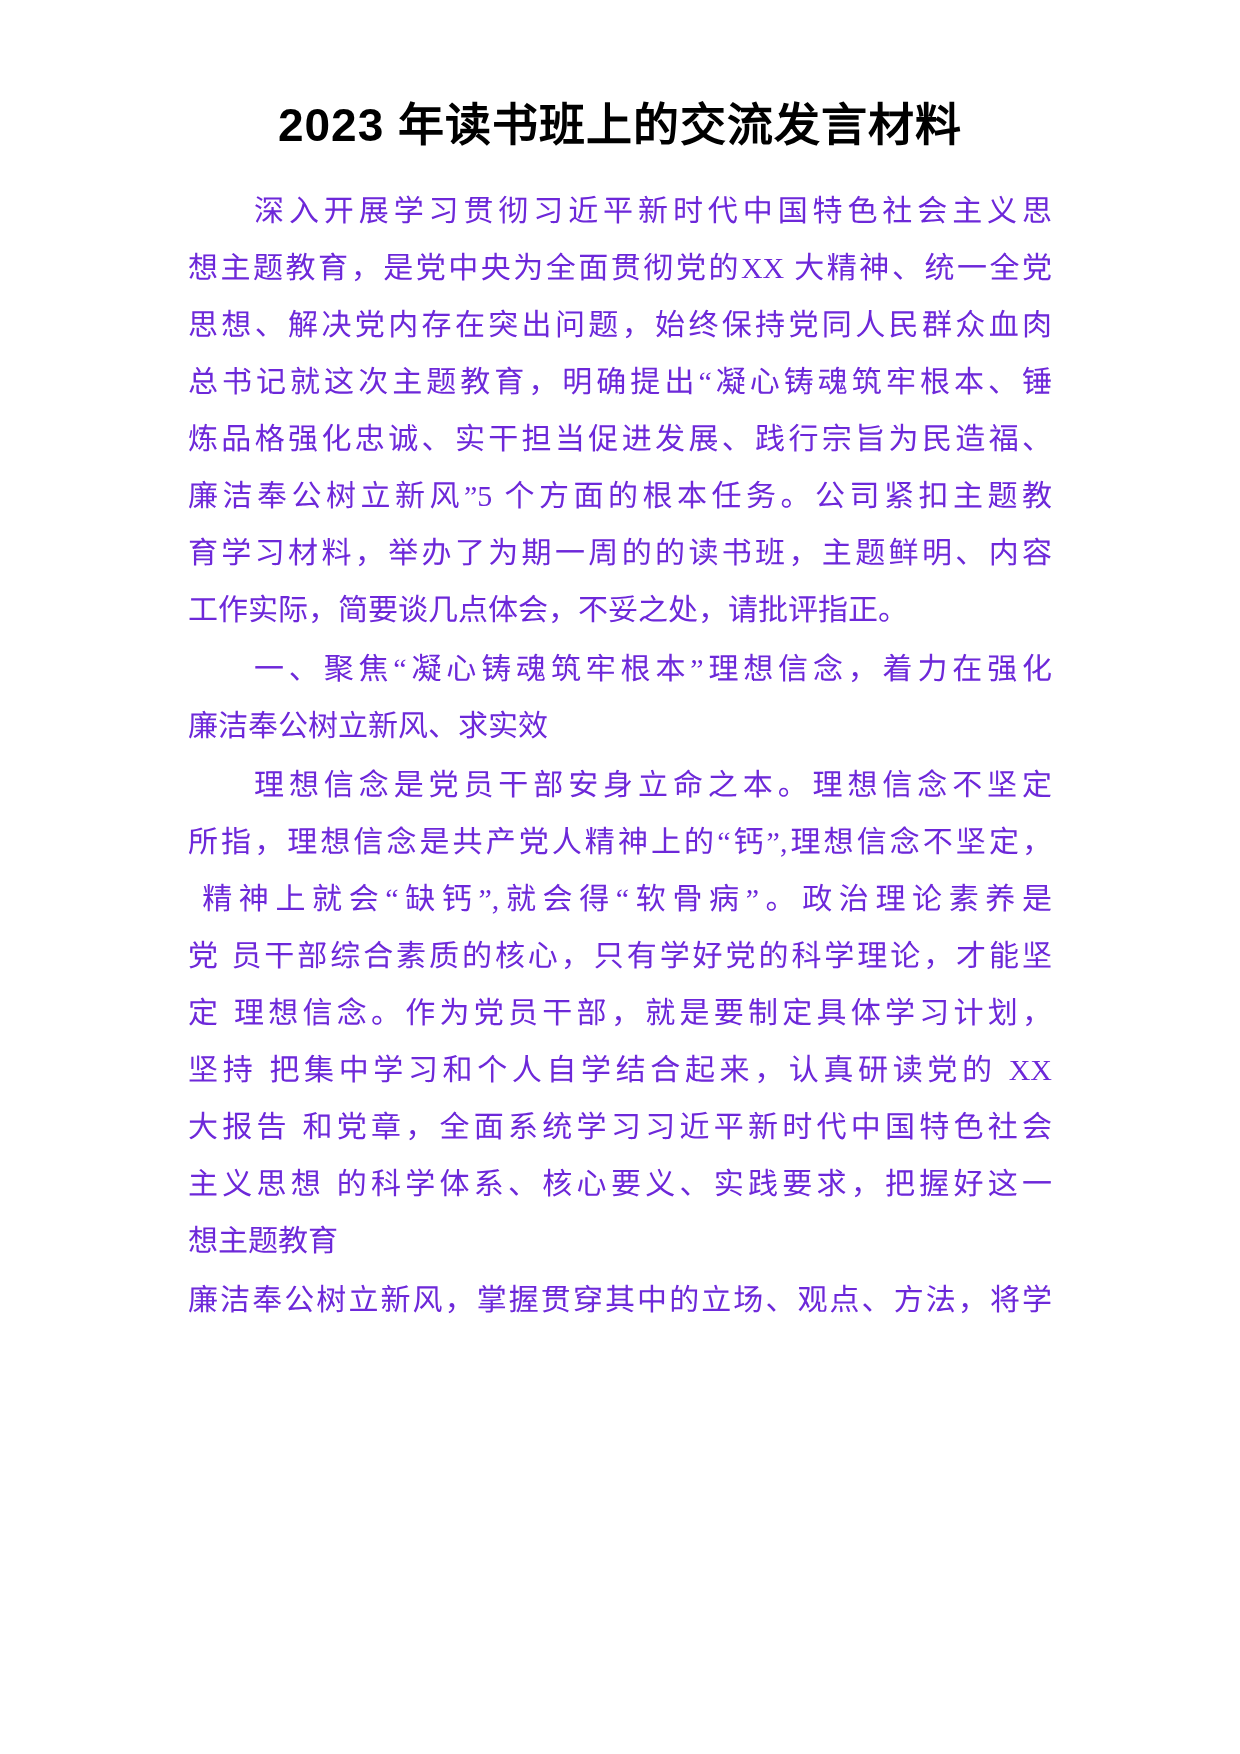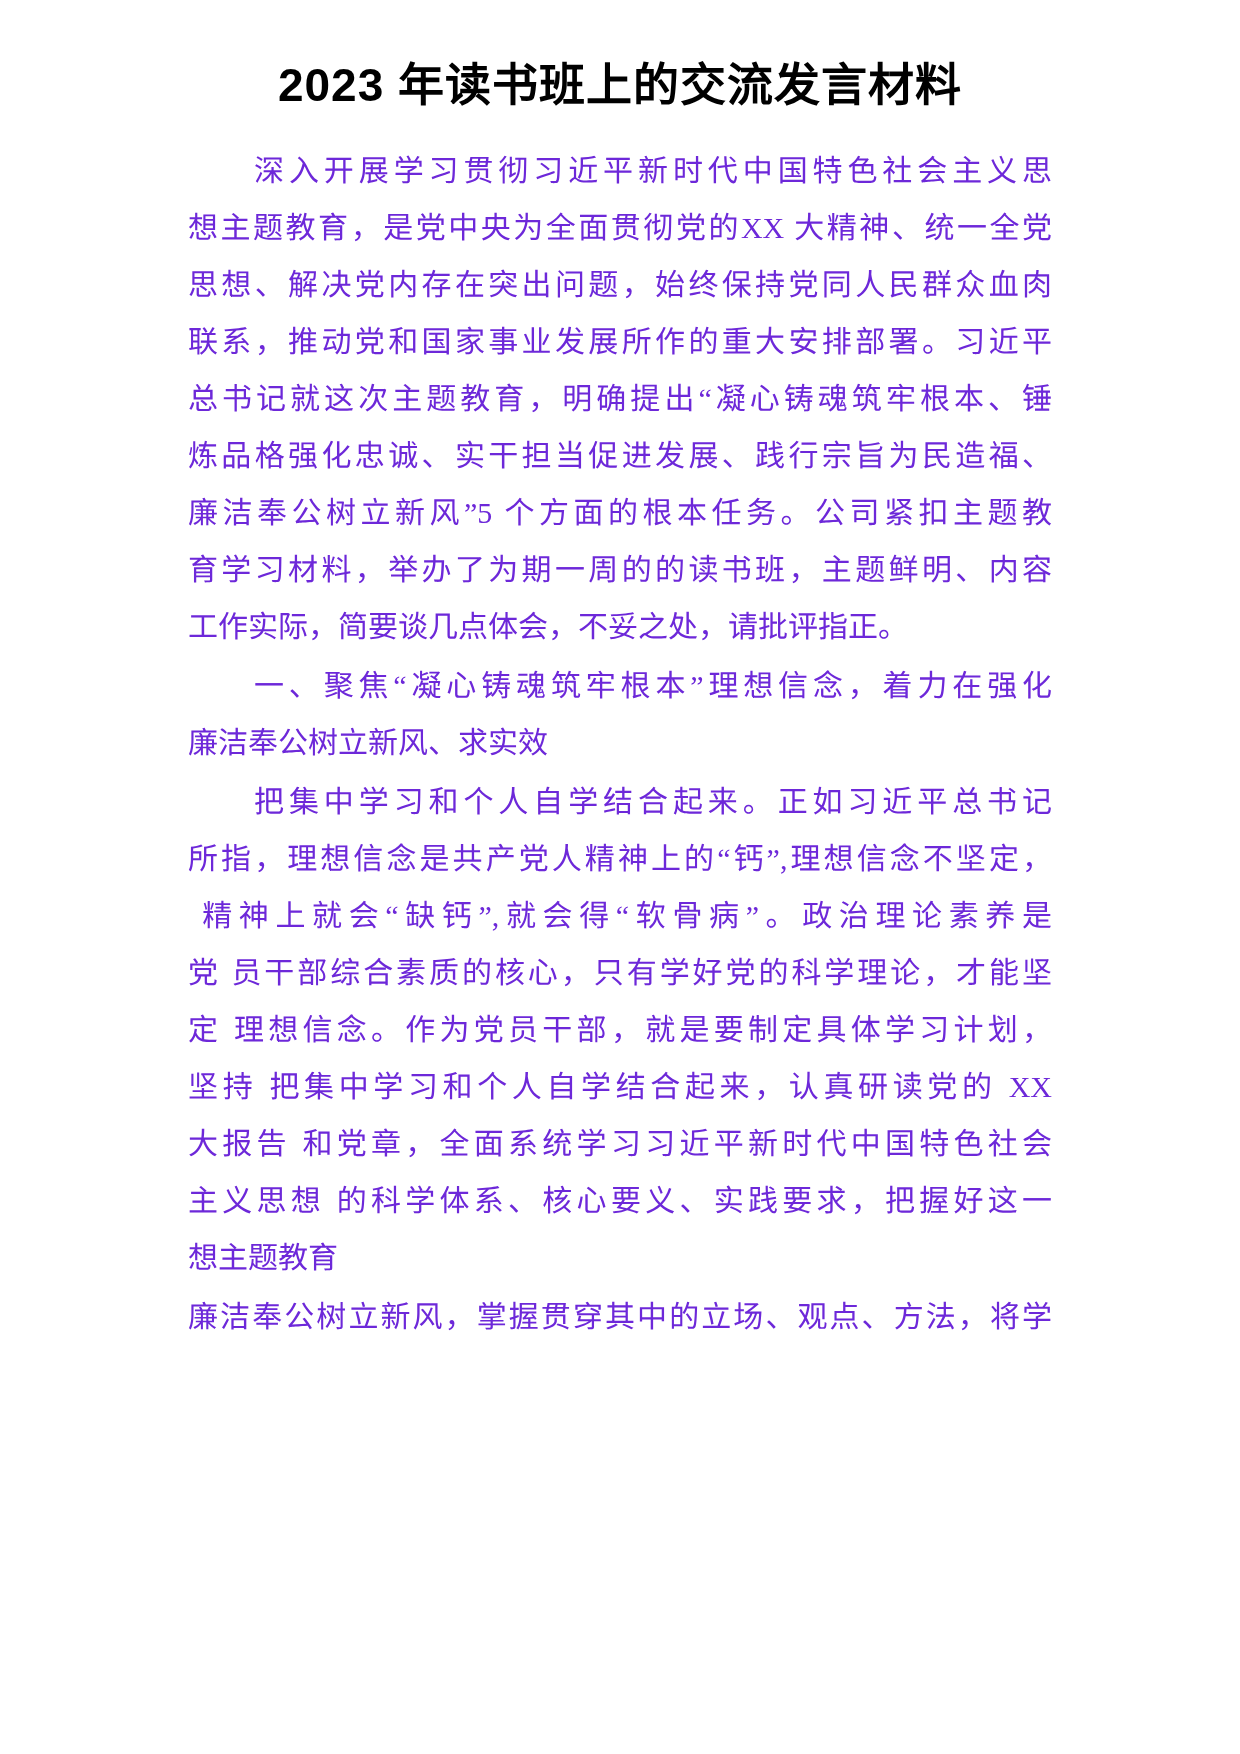--- a/index.html
+++ b/index.html
@@ -6,21 +6,21 @@
     margin: 0;
     padding: 0;
     background: #ffffff;
   }
   .page {
     position: relative;
     width: 1240px;
     height: 1754px;
     background: #ffffff;
     box-sizing: border-box;
-    padding-top: 52px;
+    padding-top: 92px;
     overflow: hidden;
     font-family: "Liberation Serif", "DejaVu Serif", serif;
     color: #000000;
   }
   .title {
     margin: 0 auto 24px auto;
     width: 864px;
     text-align: center;
     font-family: "Liberation Sans", "DejaVu Sans", sans-serif;
     font-weight: 700;
@@ -57,33 +57,32 @@
 </head>
 <body>
 
 <div class="page">
   <h1 class="title">2023 年读书班上的交流发言材料</h1>
   <div class="doc-body">
       <div class="para">
         <div class="line indent just">深入开展学习贯彻习近平新时代中国特色社会主义思</div>
         <div class="line just">想主题教育，是党中央为全面贯彻党的XX&nbsp;大精神、统一全党</div>
         <div class="line just">思想、解决党内存在突出问题，始终保持党同人民群众血肉</div>
-        <div class="line just">联系，推动党和国家事业发展所作的重大安排部署。习近平</div>
         <div class="line just">总书记就这次主题教育，明确提出“凝心铸魂筑牢根本、锤</div>
         <div class="line just">炼品格强化忠诚、实干担当促进发展、践行宗旨为民造福、</div>
         <div class="line just">廉洁奉公树立新风”5&nbsp;个方面的根本任务。公司紧扣主题教</div>
         <div class="line just">育学习材料，举办了为期一周的的读书班，主题鲜明、内容</div>
         <div class="line">工作实际，简要谈几点体会，不妥之处，请批评指正。</div>
       </div>
       <div class="para">
         <div class="line indent just">一、聚焦“凝心铸魂筑牢根本”理想信念，着力在强化</div>
         <div class="line">廉洁奉公树立新风、求实效</div>
       </div>
       <div class="para">
-        <div class="line indent just">把集中学习和个人自学结合起来。正如习近平总书记</div>
+        <div class="line indent just">理想信念是党员干部安身立命之本。理想信念不坚定</div>
         <div class="line just">所指，理想信念是共产党人精神上的“钙”,理想信念不坚定，</div>
         <div class="line just">&nbsp;精神上就会“缺钙”,就会得“软骨病”。政治理论素养是</div>
         <div class="line just">党&nbsp;员干部综合素质的核心，只有学好党的科学理论，才能坚</div>
         <div class="line just">定&nbsp;理想信念。作为党员干部，就是要制定具体学习计划，</div>
         <div class="line just">坚持&nbsp;把集中学习和个人自学结合起来，认真研读党的&nbsp;XX</div>
         <div class="line just">大报告&nbsp;和党章，全面系统学习习近平新时代中国特色社会</div>
         <div class="line just">主义思想&nbsp;的科学体系、核心要义、实践要求，把握好这一</div>
         <div class="line">想主题教育</div>
       </div>
       <div class="para">

